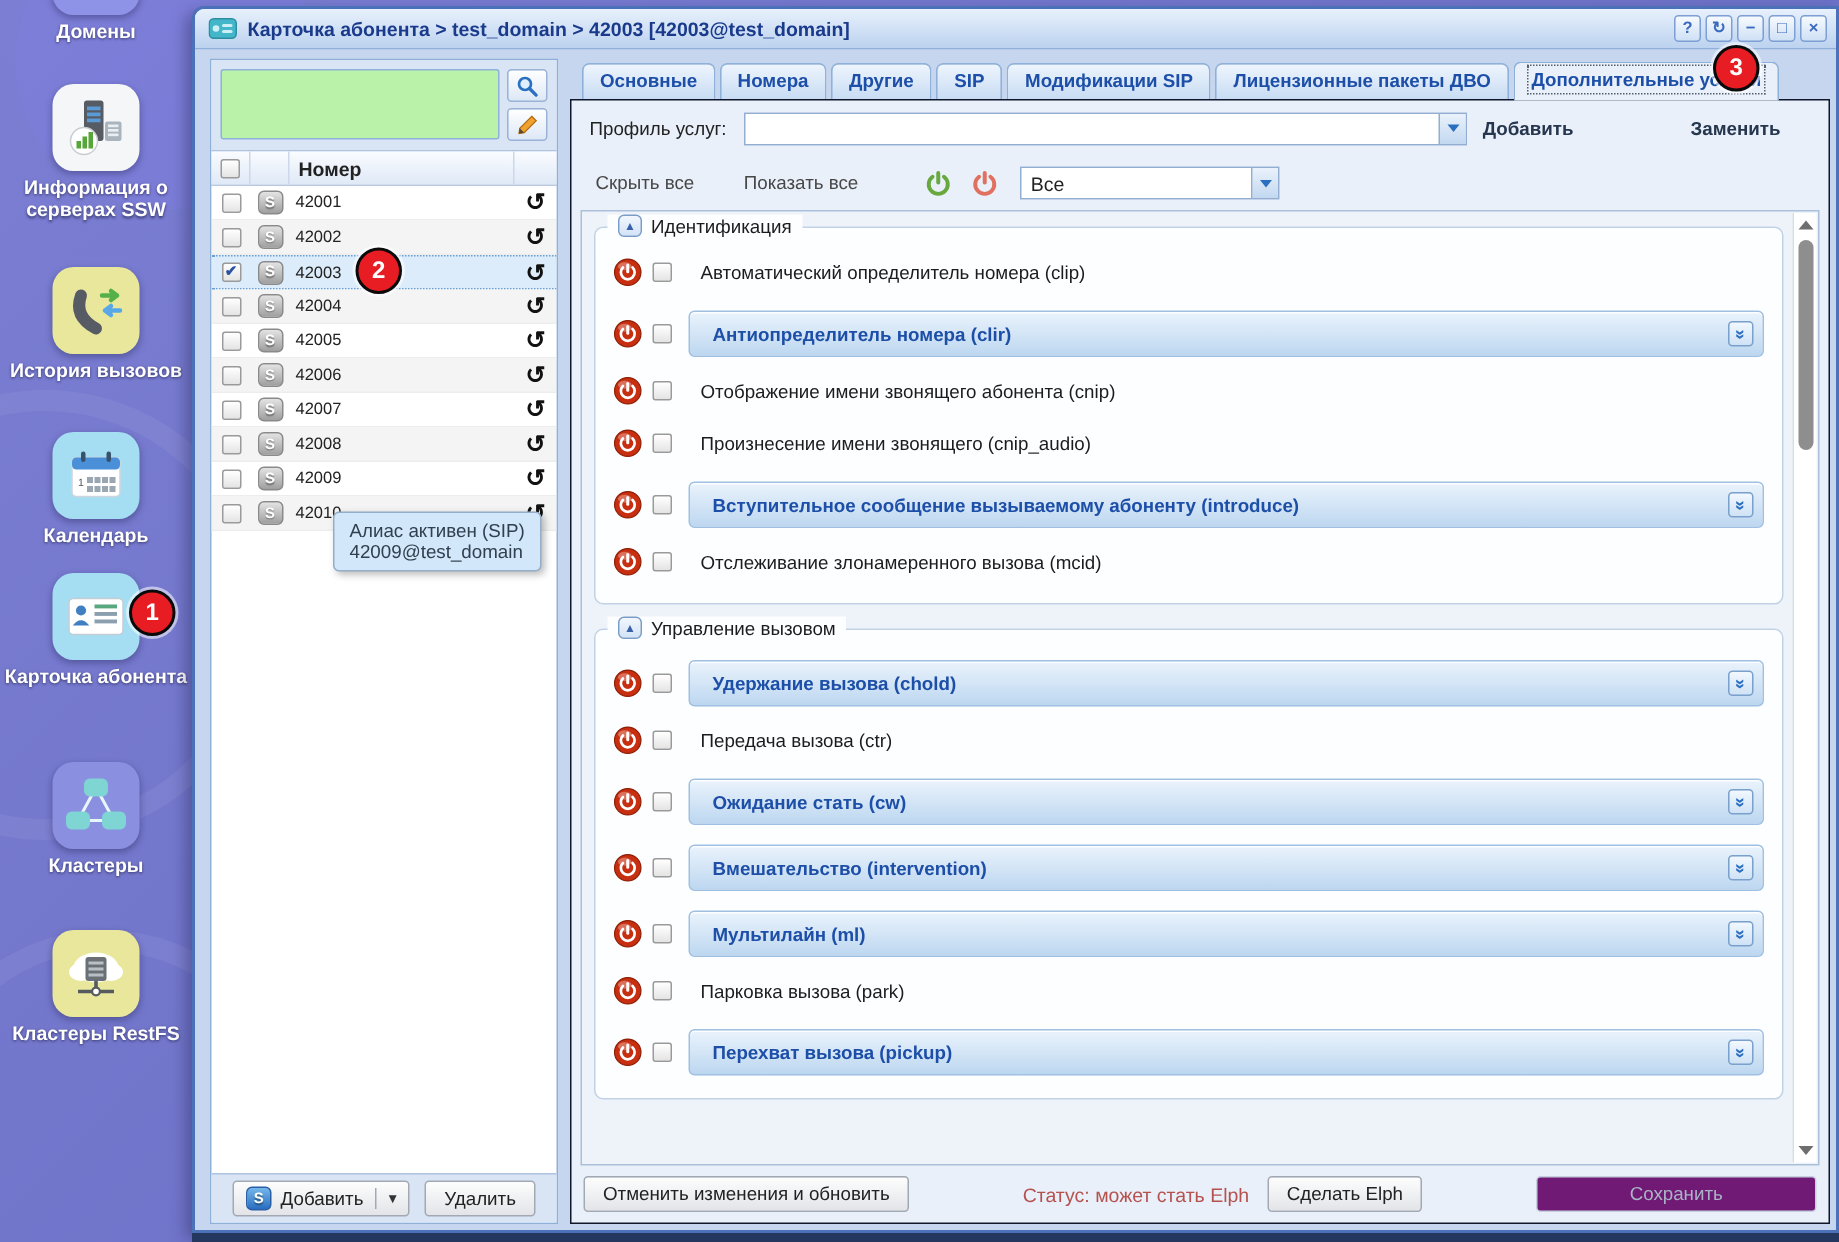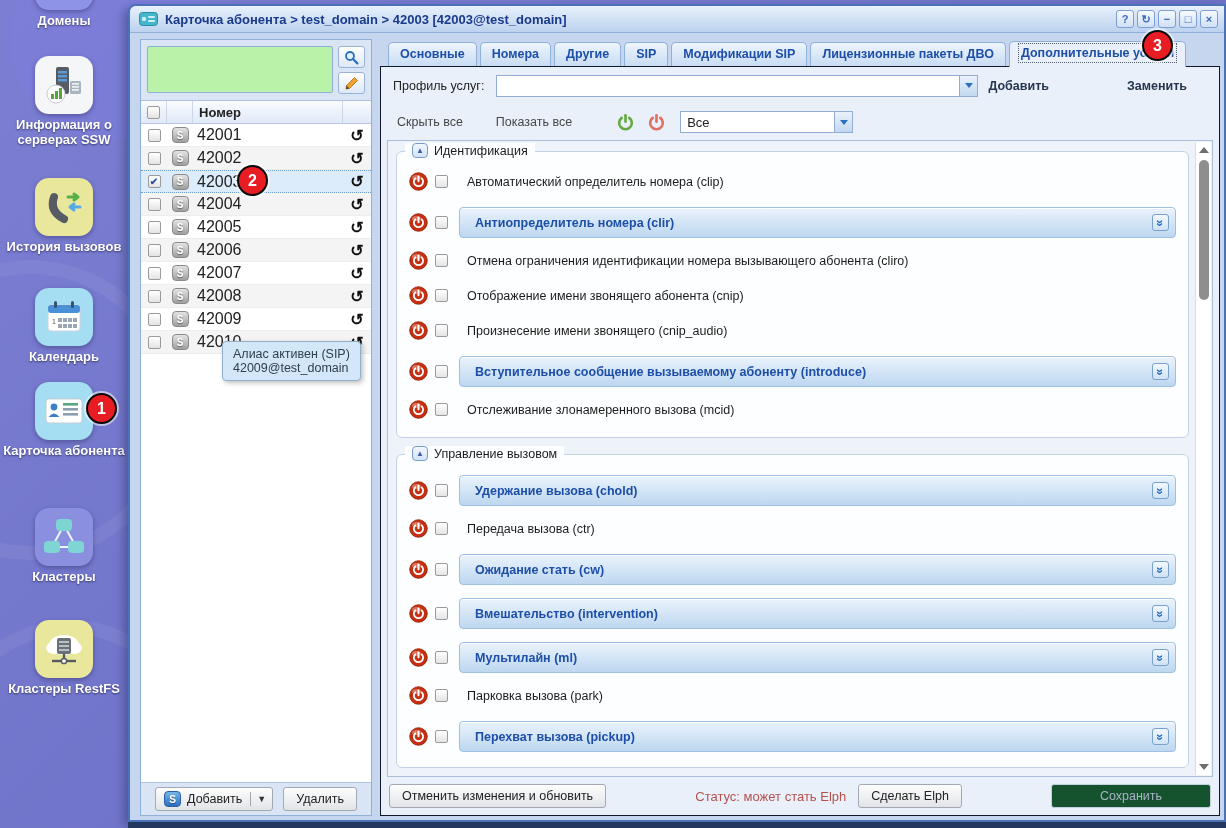--- a/index.html
+++ b/index.html
@@ -50,21 +50,21 @@
               background:linear-gradient(#ffffff,#dde8f6); display:flex; align-items:center; justify-content:center; cursor:pointer; }
   .num-header { display:flex; align-items:center; height:23px; background:linear-gradient(#fafcff,#dfe9f7);
                 border-bottom:1px solid #b8c8e0; font-weight:bold; color:#222; }
   .num-header .hcell { border-right:1px solid #ccd8ea; height:100%; display:flex; align-items:center; justify-content:center; }
   .num-rows { flex:1; overflow:hidden; }
   .num-row { display:flex; align-items:center; height:23px; border-bottom:1px solid #ededed; background:#fff; }
   .num-row.alt { background:#f4f4f4; }
   .num-row.selected { background:#ddecfa; border-top:1px dotted #6b9fd2; border-bottom:1px dotted #6b9fd2; }
   .cell-cb { width:26px; display:flex; justify-content:center; }
   .cell-ic { width:26px; display:flex; justify-content:center; }
-  .cell-num { flex:1; padding-left:4px; font-size:16px; }
+  .cell-num { flex:1; padding-left:4px; font-size:11px; }
   .cell-hist { width:28px; text-align:center; font-size:16px; font-weight:bold; color:#111; cursor:pointer; }
   .checkbox { width:13px; height:13px; border:1px solid #9a9a9a; border-radius:2px;
               background:linear-gradient(#ffffff,#e4e4e4); display:inline-flex; align-items:center; justify-content:center;
               font-size:10px; color:#2a52a0; font-weight:bold; cursor:pointer; line-height:1; }
   .s-badge { width:17px; height:16px; border:1px solid #8a8a8a; border-radius:4px;
              background:linear-gradient(#e3e3e3,#9f9f9f); color:#fff; font-weight:bold; font-size:10px;
              display:inline-flex; align-items:center; justify-content:center; text-shadow:0 1px 1px rgba(0,0,0,0.4); }
   .s-badge.blue { background:linear-gradient(#74b7ea,#2a6fc0); border-color:#2a5fa8; }
   .left-footer { background:#d9e4f5; border-top:1px solid #aec3e0; height:33px;
                  display:flex; align-items:center; justify-content:center; gap:10px; }
@@ -127,21 +127,21 @@
 
   .vscroll { position:absolute; top:1px; right:1px; bottom:1px; width:16px; background:#fff; border-left:1px solid #d5dde8; }
   .vs-up,.vs-down { position:absolute; left:0; right:0; height:12px; display:flex; align-items:center; justify-content:center; cursor:pointer; }
   .vs-up { top:2px; } .vs-down { bottom:2px; }
   .vs-up .tri { width:0;height:0;border-left:5px solid transparent;border-right:5px solid transparent;border-bottom:6px solid #6e6e6e; }
   .vs-down .tri { width:0;height:0;border-left:5px solid transparent;border-right:5px solid transparent;border-top:6px solid #6e6e6e; }
   .vs-thumb { position:absolute; left:3px; width:10px; top:18px; height:140px; background:#8e8e8e; border-radius:6px; cursor:grab; }
 
   .bottom-bar { height:38px; display:flex; align-items:center; padding:0 8px; gap:12px; }
   .status { color:#b5524e; margin-left:auto; font-size:13px; }
-  .save-btn { width:160px; margin-left:auto; color:#a9b4c6; background:#14532d; border-color:#c6cfdd; cursor:default; }
+  .save-btn { width:187px; margin-left:auto; color:#a9b4c6; background:#701a75; border-color:#c6cfdd; cursor:default; }
 
   
   .tooltip { position:absolute; left:222px; top:341px; z-index:50; background:#d2e7f9; border:1px solid #93aec6;
              border-radius:4px; padding:5px 10px; font-size:12.5px; color:#30404f; box-shadow:2px 2px 5px rgba(0,0,0,0.25); }
   .note-badge { position:absolute; width:31px; height:31px; border-radius:50%; background:#e81c23; border:2px solid #0a0a0a;
                 color:#fff; font-weight:bold; font-size:16px; display:flex; align-items:center; justify-content:center; z-index:60;
                 box-shadow:0 0 0 2px rgba(255,255,255,0.55); }
   .note-badge.pos1 { left:86px; top:393px; }
   .note-badge.pos2 { left:237px; top:165px; }
   .note-badge.pos3 { left:1142px; top:30px; }
@@ -491,32 +491,20 @@
                   <div class="svc-row">
                     <span style="display: flex;">
                       <svg width="19" height="19" viewBox="0 0 19 19">
                         <circle cx="9.5" cy="9.5" r="8.8" fill="#c72f10" stroke="#8e1f06" stroke-width="0.8"></circle>
                         <ellipse cx="7.5" cy="5.5" rx="4.5" ry="2.6" fill="rgba(255,255,255,0.32)"></ellipse>
                         <path d="M9.5 4.6v4.6" stroke="#fff" stroke-width="2" stroke-linecap="round"></path>
                         <path d="M6.3 6.3a4.6 4.6 0 1 0 6.4 0" fill="none" stroke="#fff" stroke-width="1.8" stroke-linecap="round"></path>
                       </svg>
                     </span>
                     <span class="checkbox"></span>
-                    <span class="svc-name">Отмена ограничения идентификации номера вызывающего абонента (cliro)</span>
-                  </div>
-                  <div class="svc-row">
-                    <span style="display: flex;">
-                      <svg width="19" height="19" viewBox="0 0 19 19">
-                        <circle cx="9.5" cy="9.5" r="8.8" fill="#c72f10" stroke="#8e1f06" stroke-width="0.8"></circle>
-                        <ellipse cx="7.5" cy="5.5" rx="4.5" ry="2.6" fill="rgba(255,255,255,0.32)"></ellipse>
-                        <path d="M9.5 4.6v4.6" stroke="#fff" stroke-width="2" stroke-linecap="round"></path>
-                        <path d="M6.3 6.3a4.6 4.6 0 1 0 6.4 0" fill="none" stroke="#fff" stroke-width="1.8" stroke-linecap="round"></path>
-                      </svg>
-                    </span>
-                    <span class="checkbox"></span>
                     <span class="svc-name">Отображение имени звонящего абонента (cnip)</span>
                   </div>
                   <div class="svc-row">
                     <span style="display: flex;">
                       <svg width="19" height="19" viewBox="0 0 19 19">
                         <circle cx="9.5" cy="9.5" r="8.8" fill="#c72f10" stroke="#8e1f06" stroke-width="0.8"></circle>
                         <ellipse cx="7.5" cy="5.5" rx="4.5" ry="2.6" fill="rgba(255,255,255,0.32)"></ellipse>
                         <path d="M9.5 4.6v4.6" stroke="#fff" stroke-width="2" stroke-linecap="round"></path>
                         <path d="M6.3 6.3a4.6 4.6 0 1 0 6.4 0" fill="none" stroke="#fff" stroke-width="1.8" stroke-linecap="round"></path>
                       </svg>

